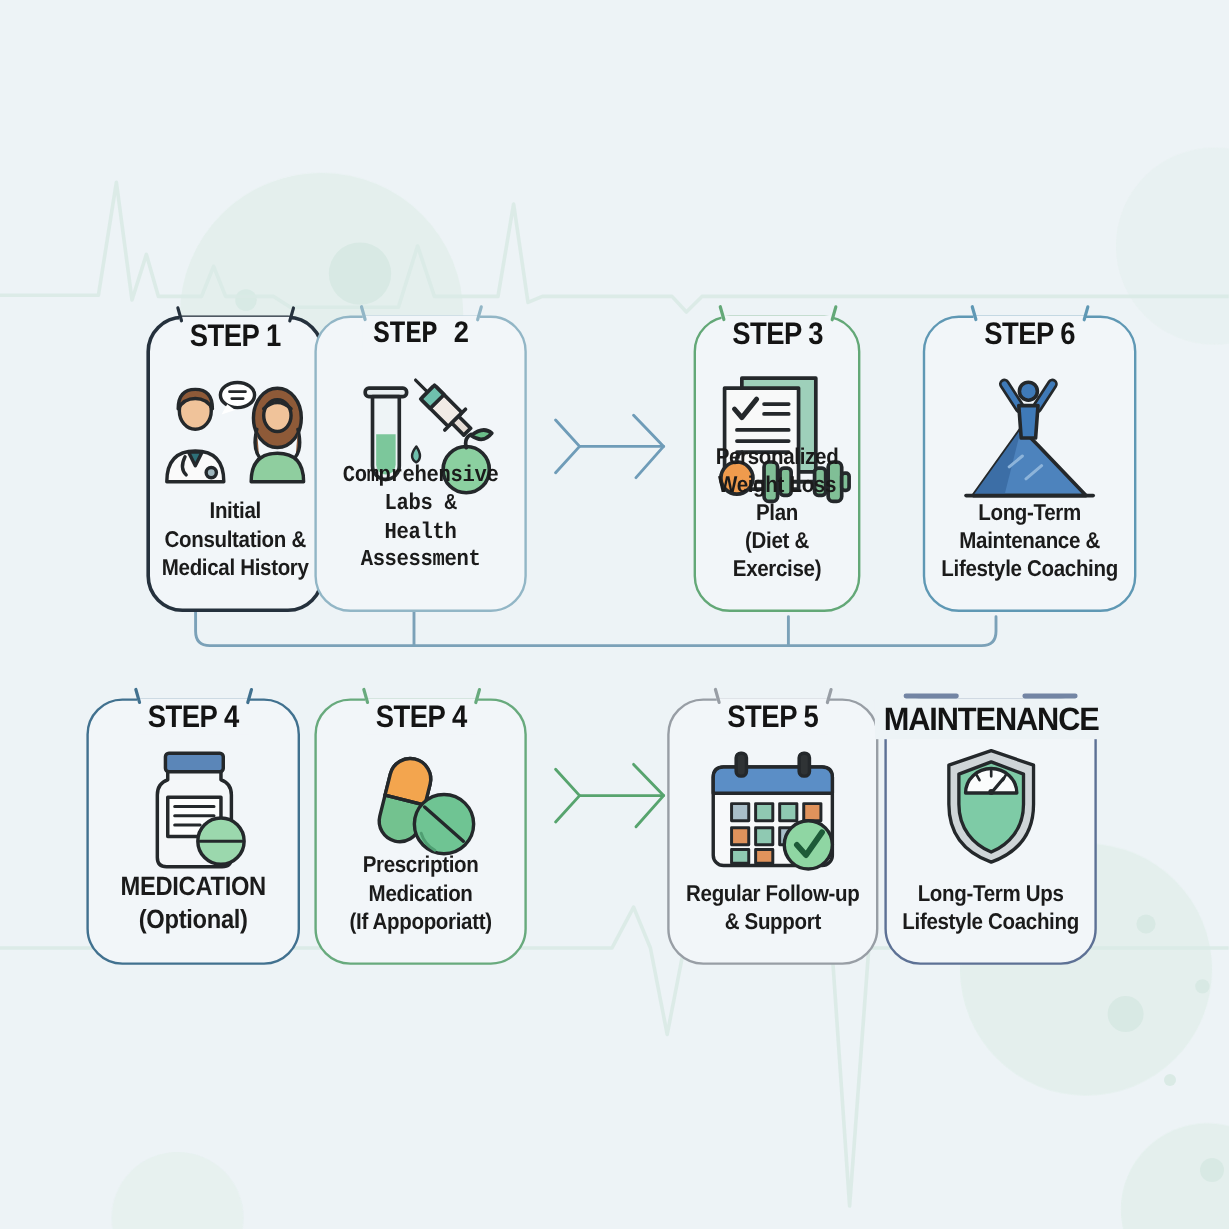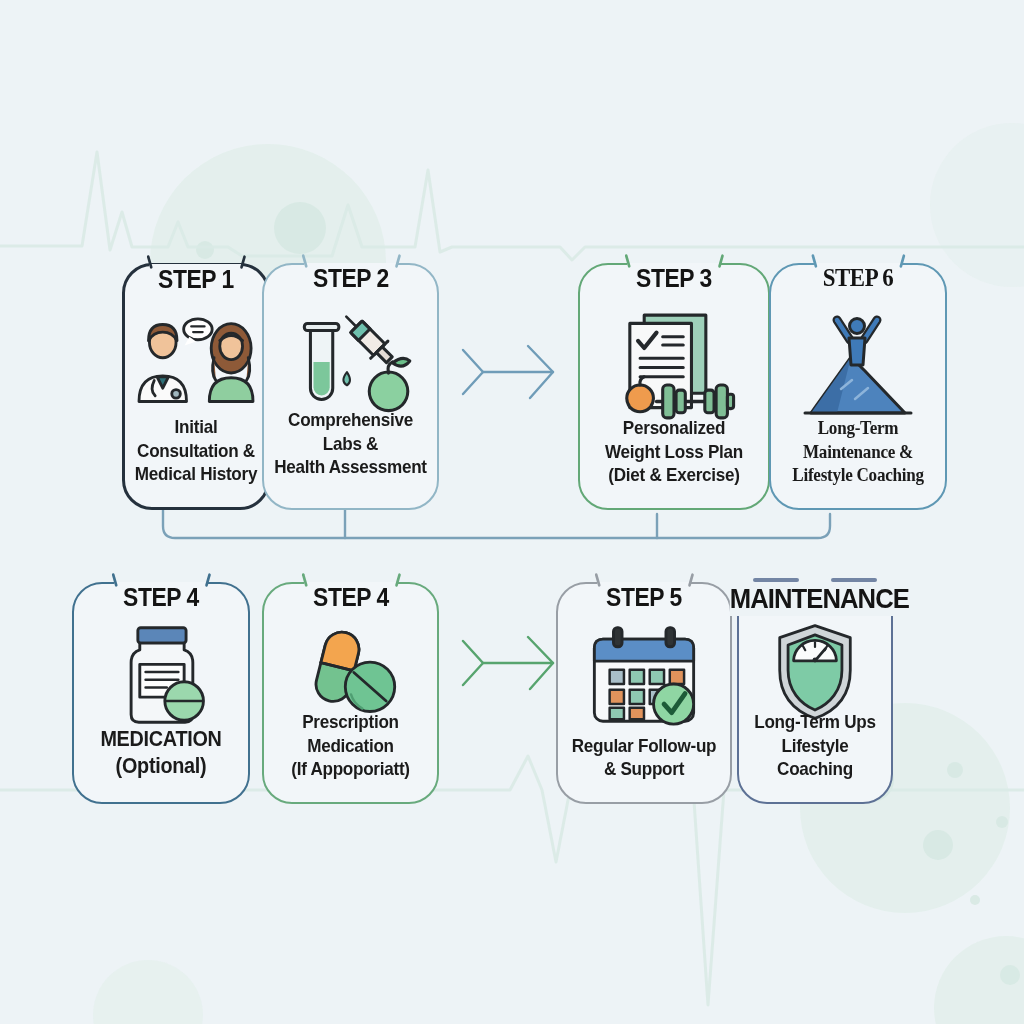--- a/index.html
+++ b/index.html
@@ -125,21 +125,21 @@
           <path d="M73,28 l-5,9 l12,-4 z" fill="#ffffff" stroke="none"></path>
           <path d="M75,17 h14 M77,23 h10" fill="none" stroke-width="2.4"></path>
         </g>
       </svg>
     </div>
     <div class="card-label">Initial
 Consultation &amp;
 Medical History</div>
   </div>
 
-  <div class="card row1 card-c2" style="left: 262px; width: 177px; --bc: #92b6c6;">
+  <div class="card row1 card-c2" style="left: 262px; width: 177px; font-family: Liberation Mono, monospace; --bc: #92b6c6;">
     <div class="step-title">
       <span class="tick tick-l"></span>
       <span>STEP 2</span>
       <span class="tick tick-r"></span>
     </div>
     <div class="card-icon" style="width:142px;">
       <svg viewBox="0 0 140 110" width="142" height="112">
         <g stroke="#24282b" stroke-width="3" stroke-linejoin="round" stroke-linecap="round">
           <rect x="24" y="14" width="34" height="7" rx="3" fill="#e8eef0"></rect>
           <path d="M30,21 v57 a11,11 0 0 0 22,0 v-57 z" fill="#eef4f6"></path>
@@ -155,21 +155,21 @@
           <circle cx="107" cy="81" r="19" fill="#8bd0a0"></circle>
           <path d="M107,63 q-2,-8 4,-11" fill="none"></path>
           <path d="M111,53 q10,-8 17,-2 q-7,9 -17,2 z" fill="#6bbf8a"></path>
         </g>
       </svg>
     </div>
     <div class="card-label" style="bottom:30px;">Comprehensive Labs &amp;
 Health Assessment</div>
   </div>
 
-  <div class="card row1 card-c3" style="left: 578px; width: 192px; padding-left: 26px; --bc: #63a877;">
+  <div class="card row1 card-c3" style="left: 578px; width: 139px; padding-left: 26px; --bc: #63a877;">
     <div class="step-title">
       <span class="tick tick-l"></span>
       <span>STEP 3</span>
       <span class="tick tick-r"></span>
     </div>
     <div class="card-icon" style="width:134px;">
       <svg viewBox="0 0 130 110" width="134" height="113">
         <g stroke="#24282b" stroke-width="3" stroke-linejoin="round" stroke-linecap="round">
           <rect x="36" y="6" width="60" height="76" fill="#9ed0ba"></rect>
           <rect x="22" y="14" width="60" height="82" fill="#f8f9f9"></rect>
@@ -184,21 +184,21 @@
           <rect x="106" y="74" width="11" height="32" rx="4" fill="#80bf96"></rect>
           <rect x="117" y="83" width="6" height="14" rx="2.5" fill="#80bf96"></rect>
         </g>
       </svg>
     </div>
     <div class="card-label">Personalized
 Weight Loss Plan
 (Diet &amp; Exercise)</div>
   </div>
 
-  <div class="card row1 card-c4" style="left: 769px; width: 178px; font-family: Liberation Serif, serif; --bc: #5f98b4;">
+  <div class="card row1 card-c4" style="left: 769px; width: 178px; --bc: #5f98b4;">
     <div class="step-title">
       <span class="tick tick-l"></span>
       <span>STEP 6</span>
       <span class="tick tick-r"></span>
     </div>
     <div class="card-icon" style="width:130px;">
       <svg viewBox="0 0 130 112" width="130" height="112">
         <g stroke="#24282b" stroke-width="3" stroke-linejoin="round" stroke-linecap="round">
           <path d="M18,104 L58,48 L72,62 L112,104 Z" fill="#4d83bd"></path>
           <path d="M58,48 L44,104 L18,104 Z" fill="#3c6ea6" stroke="none"></path>
@@ -299,21 +299,21 @@
           </g>
           <circle cx="97" cy="88" r="21" fill="#8fd6a3"></circle>
           <polyline points="87,88 95,97 109,77" fill="none" stroke="#1d5b38" stroke-width="5"></polyline>
         </g>
       </svg>
     </div>
     <div class="card-label">Regular Follow-up
 &amp; Support</div>
   </div>
 
-  <div class="card row2 card-c8" style="left: 737px; width: 156px; --bc: #5d7195;">
+  <div class="card row2 card-c8" style="left: 737px; width: 177px; --bc: #5d7195;">
     <div class="step-title">
       <span>MAINTENANCE</span>
     </div>
     <span class="maint-dash dash-l"></span>
     <span class="maint-dash dash-r"></span>
     <div class="card-icon" style="width:104px;">
       <svg viewBox="0 0 112 112" width="104" height="104">
         <g stroke="#24282b" stroke-width="3" stroke-linejoin="round" stroke-linecap="round">
           <path d="M56,6 L94,19 V54 C94,82 78,98 56,106 C34,98 18,82 18,54 V19 Z" fill="#cfd5d8"></path>
           <path d="M56,16 L85,27 V54 C85,76 72,90 56,97 C40,90 27,76 27,54 V27 Z" fill="#7ecba6"></path>

